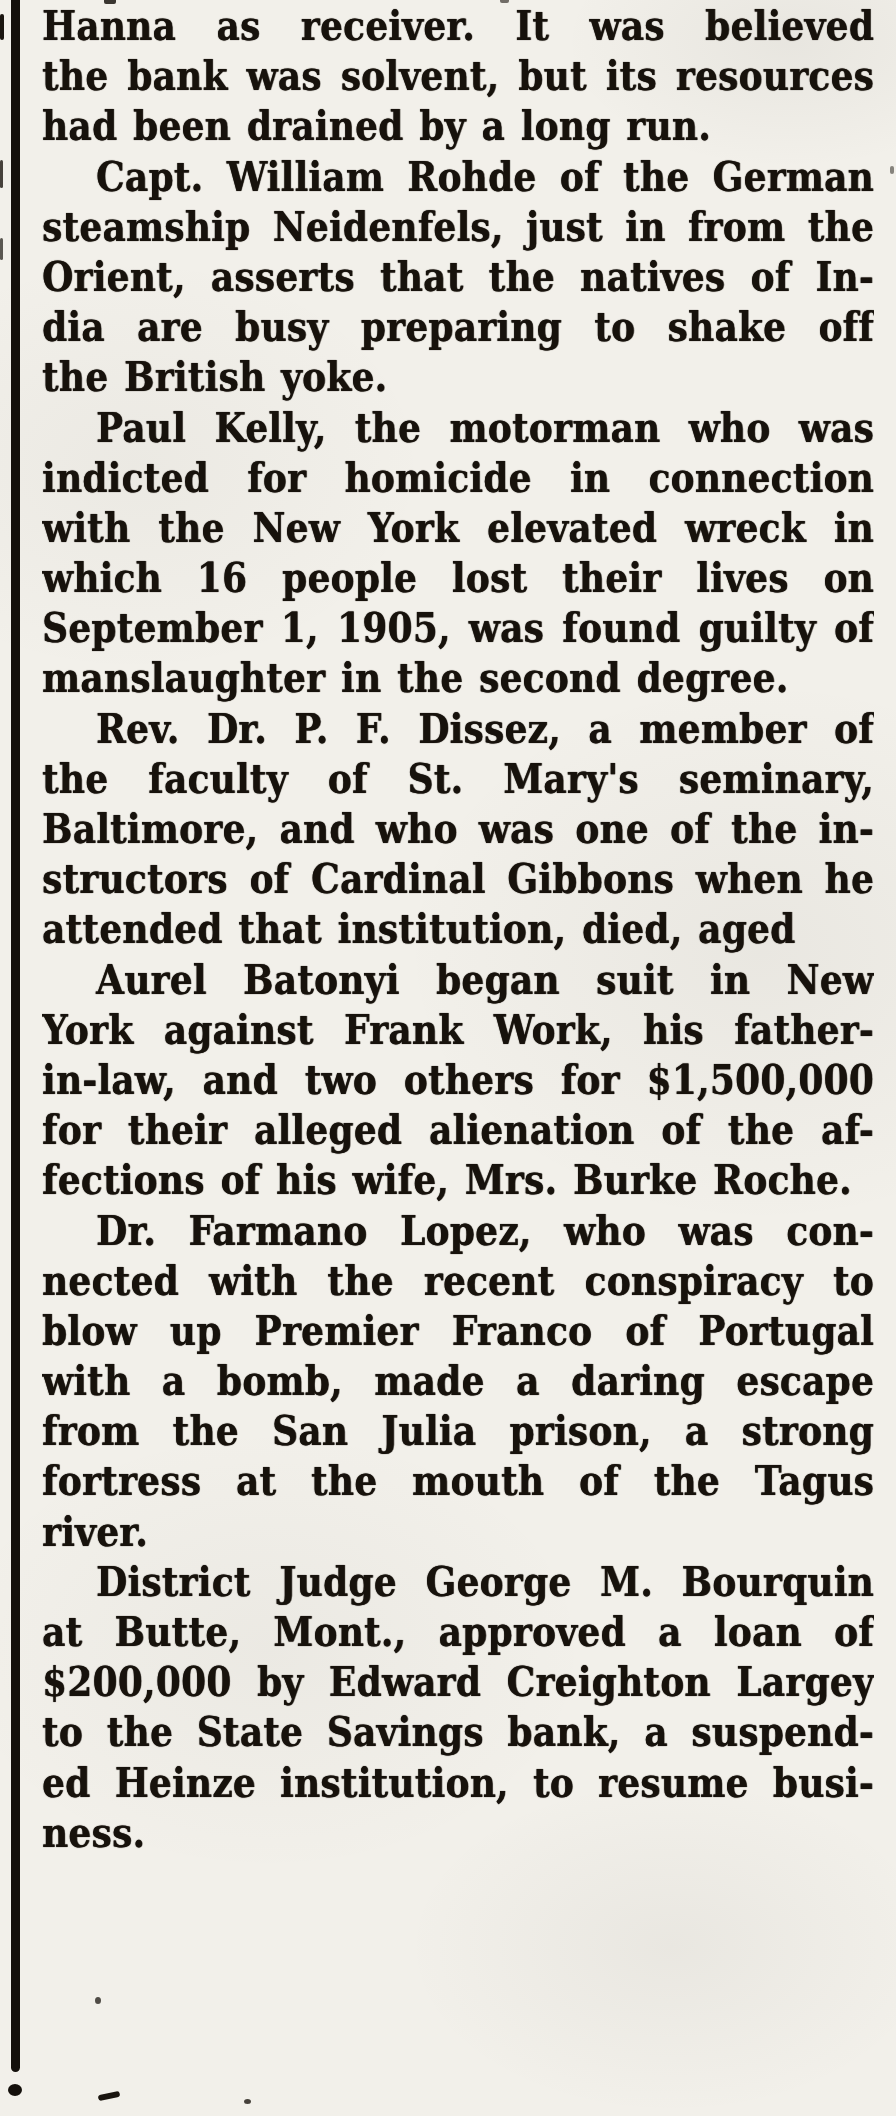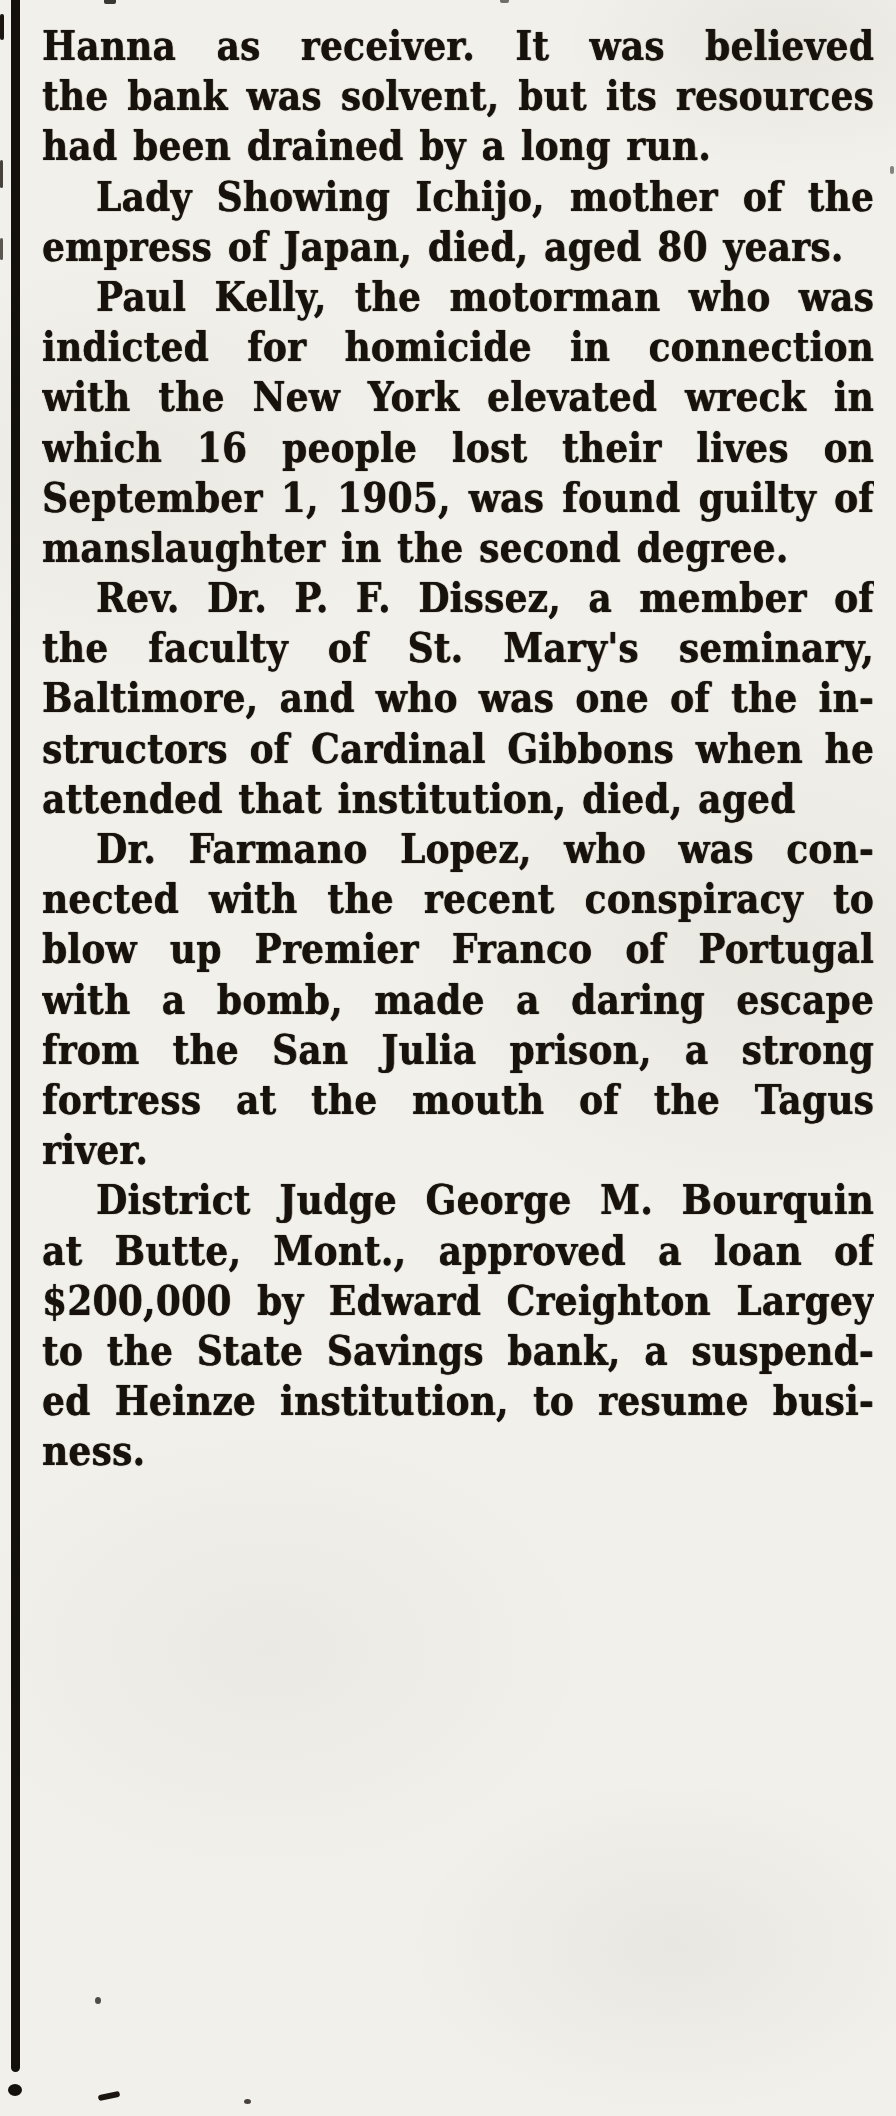--- a/index.html
+++ b/index.html
@@ -36,21 +36,21 @@
     left: 8px;
     top: 2084px;
     width: 14px;
     height: 12px;
     background: #14100b;
     border-radius: 50%;
   }
   .text-column {
     position: absolute;
     left: 42px;
-    top: 20px;
+    top: 0;
     width: 832px;
   }
   .paragraph { margin: 0; padding: 0; }
   .line {
     font-weight: 700;
     font-size: 36px;
     line-height: 50.2px;
     height: 50.2px;
     overflow: hidden;
     text-align: justify;
@@ -103,37 +103,47 @@
   <div class="speck s8"></div>
   <div class="speck s9"></div>
 
   <div class="text-column" id="text-column">
       <div class="paragraph">
         <div class="line">Hanna as receiver.  It was believed</div>
         <div class="line">the bank was solvent, but its resources</div>
         <div class="line last">had been drained by a long run.</div>
       </div>
       <div class="paragraph">
-        <div class="line indent">Lady Showing Ichijo, mother of the</div>
-        <div class="line last">empress of Japan, died, aged 80 years.</div>
+        <div class="line indent">Capt. William Rohde of the German</div>
+        <div class="line">steamship Neidenfels, just in from the</div>
+        <div class="line">Orient, asserts that the natives of In-</div>
+        <div class="line">dia are busy preparing to shake off</div>
+        <div class="line last">the British yoke.</div>
       </div>
       <div class="paragraph">
         <div class="line indent">Paul Kelly, the motorman who was</div>
         <div class="line">indicted for homicide in connection</div>
         <div class="line">with the New York elevated wreck in</div>
         <div class="line">which 16 people lost their lives on</div>
         <div class="line">September 1, 1905, was found guilty of</div>
         <div class="line last">manslaughter in the second degree.</div>
       </div>
       <div class="paragraph">
         <div class="line indent">Rev. Dr. P. F. Dissez, a member of</div>
         <div class="line">the faculty of St. Mary's seminary,</div>
         <div class="line">Baltimore, and who was one of the in-</div>
         <div class="line">structors of Cardinal Gibbons when he</div>
         <div class="line last">attended that institution, died, aged 80.</div>
+      </div>
+      <div class="paragraph">
+        <div class="line indent">Aurel Batonyi began suit in New</div>
+        <div class="line">York against Frank Work, his father-</div>
+        <div class="line">in-law, and two others for $1,500,000</div>
+        <div class="line">for their alleged alienation of the af-</div>
+        <div class="line last">fections of his wife, Mrs. Burke Roche.</div>
       </div>
       <div class="paragraph">
         <div class="line indent">Dr. Farmano Lopez, who was con-</div>
         <div class="line">nected with the recent conspiracy to</div>
         <div class="line">blow up Premier Franco of Portugal</div>
         <div class="line">with a bomb, made a daring escape</div>
         <div class="line">from the San Julia prison, a strong</div>
         <div class="line">fortress at the mouth of the Tagus</div>
         <div class="line last">river.</div>
       </div>

